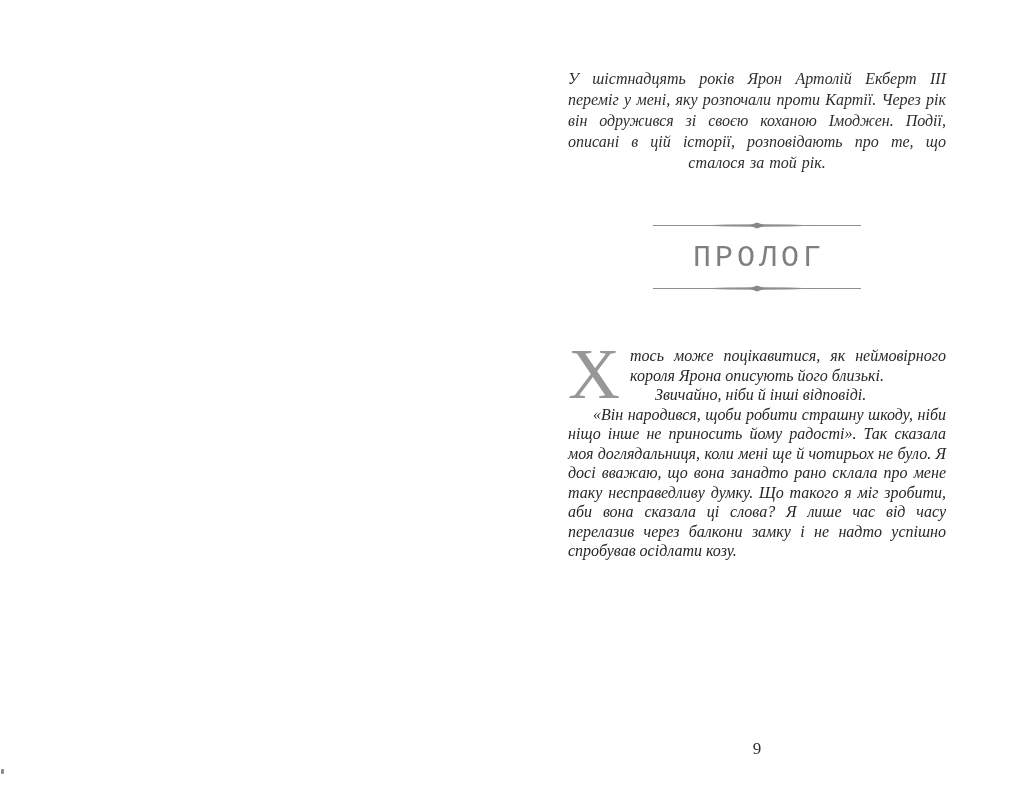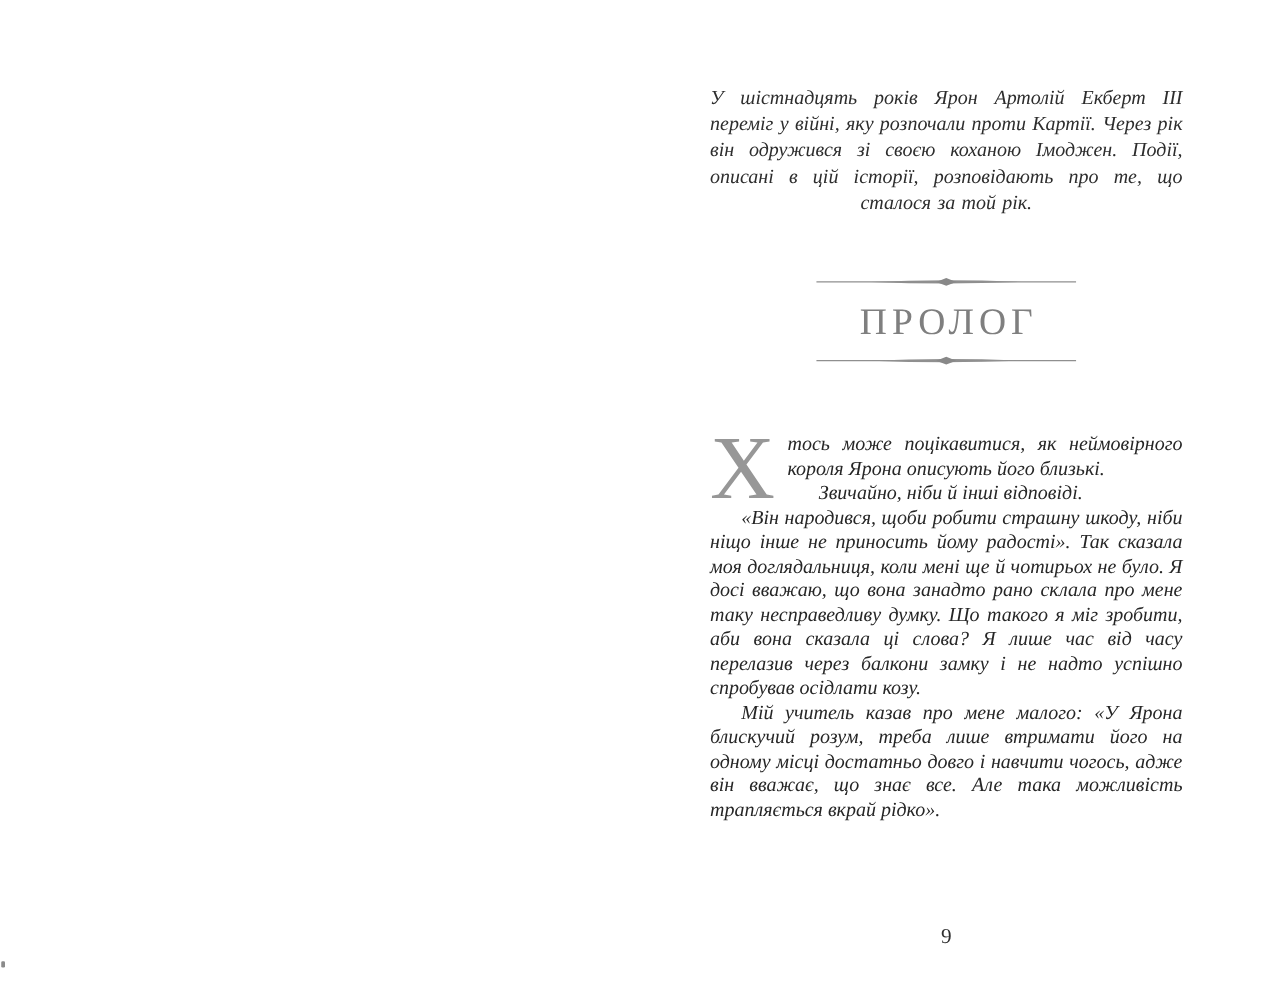--- a/index.html
+++ b/index.html
@@ -52,21 +52,21 @@
   }
   .chapter-head svg { display: block; margin: 0 auto; }
   .chapter-title {
     margin: 11px 0 9px 0;
     font-size: 30px;
     line-height: 34px;
     font-weight: normal;
     letter-spacing: 4px;
     padding-left: 4px; 
     color: #7f7f7f;
-    font-family: Liberation Serif, serif;
+    font-family: Liberation Mono, monospace;
   }
   .body-text {
     position: absolute;
     left: 568px; top: 346px;
     width: 378px;
     font-size: 16px;
     line-height: 19.5px;
     color: #262626;
     text-align: justify;
   }
@@ -94,21 +94,21 @@
   }
 </style>
 </head>
 <body>
 
 <div class="screen">
 
   <div class="left-page"></div>
   <div class="speck"></div>
 
-  <div class="epigraph">У шістнадцять років Ярон Артолій Екберт III переміг у війні, яку розпочали проти Картії. Через рік він одружився зі своєю коханою Імоджен. Події, описані в цій історії, розповідають про те, що сталося за той рік.</div>
+  <div class="epigraph">У шістнадцять років Ярон Артолій Екберт III переміг у мені, яку розпочали проти Картії. Через рік він одружився зі своєю коханою Імоджен. Події, описані в цій історії, розповідають про те, що сталося за той рік.</div>
 
   <div class="chapter-head">
     <div>
       <svg width="208" height="9" viewBox="0 0 208 9" aria-hidden="true">
         <line x1="0" y1="4.5" x2="208" y2="4.5" stroke="#8f8f8f" stroke-width="1"></line>
         <path d="M44 4.5 Q104 1.9 164 4.5 Q104 7.1 44 4.5 Z" fill="#8f8f8f"></path>
         <path d="M96 4.5 L104 1.4 L112 4.5 L104 7.6 Z" fill="#888888"></path>
       </svg>
     </div>
     <h1 class="chapter-title">ПРОЛОГ</h1>
@@ -119,18 +119,17 @@
         <path d="M96 4.5 L104 1.4 L112 4.5 L104 7.6 Z" fill="#888888"></path>
       </svg>
     </div>
   </div>
 
   <div class="body-text">
     <span class="dropcap">Х</span>
     <p>тось може поцікавитися, як неймовірного короля Ярона описують його близькі.</p>
     <p class="indent">Звичайно, ніби й інші відповіді.</p>
     <p class="indent">«Він народився, щоби робити страшну шкоду, ніби ніщо інше не приносить йому радості». Так сказала моя доглядальниця, коли мені ще й чотирьох не було. Я досі вважаю, що вона занадто рано склала про мене таку несправедливу думку. Що такого я міг зробити, аби вона сказала ці слова? Я лише час від часу перелазив через балкони замку і не надто успішно спробував осідлати козу.</p>
-    <p class="indent">Мій учитель казав про мене малого: «У Ярона блискучий розум, треба лише втримати його на одному місці достатньо довго і навчити чогось, адже він вважає, що знає все. Але така можливість трапляється вкрай рідко».</p>
   </div>
 
   <div class="page-number">9</div>
 
 </div>
 
 </body></html>

